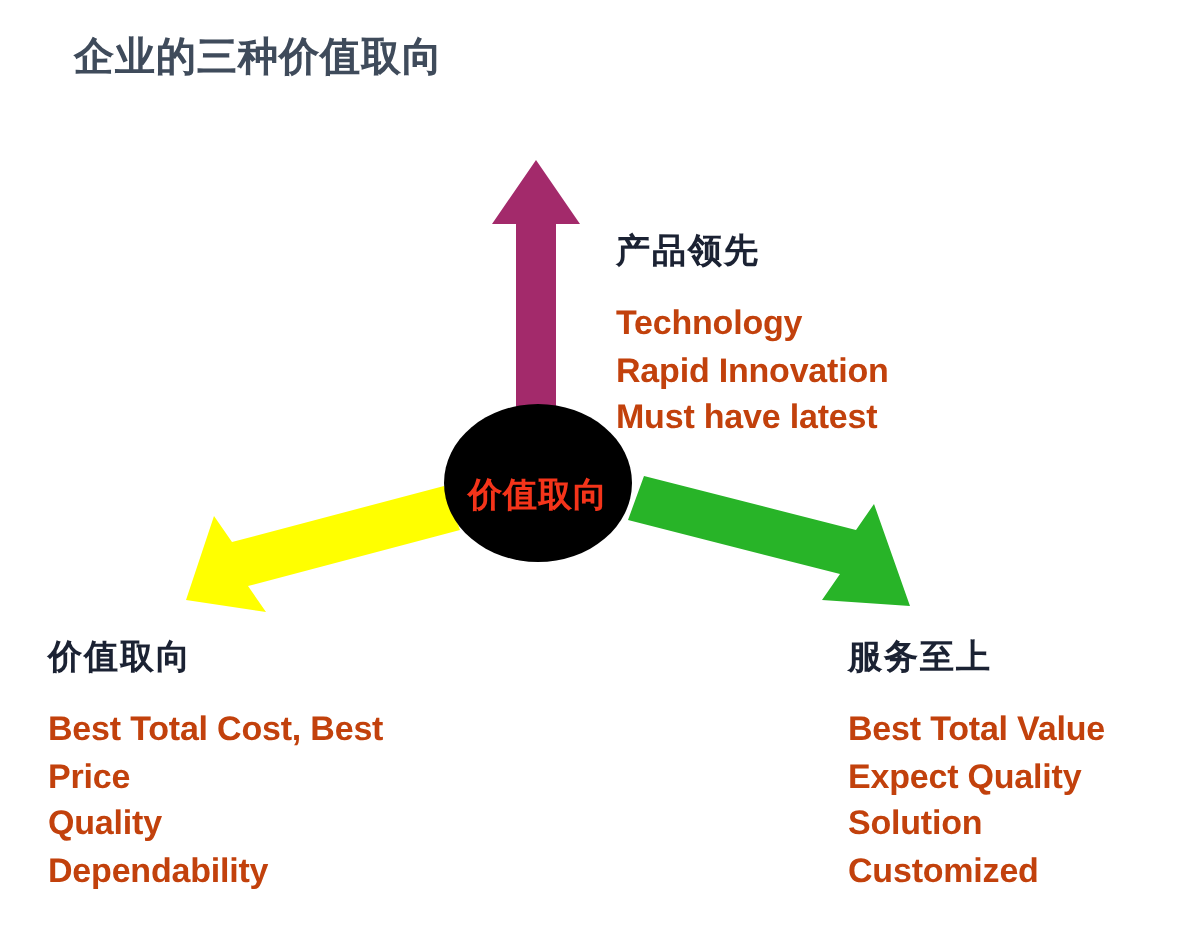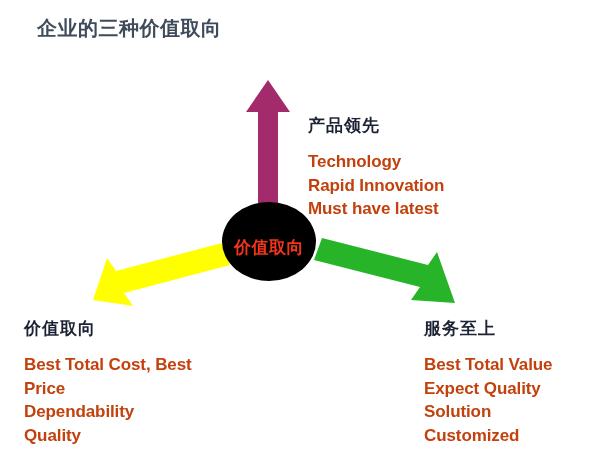--- a/index.html
+++ b/index.html
@@ -127,22 +127,22 @@
       <li>Technology</li>
       <li>Rapid Innovation</li>
       <li>Must have latest</li>
     </ul>
   </div>
 
   <div class="branch" id="branch-operations">
     <div class="branch-heading">价值取向</div>
     <ul class="branch-lines">
       <li class="wrap">Best Total Cost, Best Price</li>
+      <li>Quality</li>
       <li>Dependability</li>
-      <li>Quality</li>
     </ul>
   </div>
 
   <div class="branch" id="branch-service">
     <div class="branch-heading">服务至上</div>
     <ul class="branch-lines">
       <li>Best Total Value</li>
       <li>Expect Quality</li>
       <li>Solution</li>
       <li>Customized</li>

